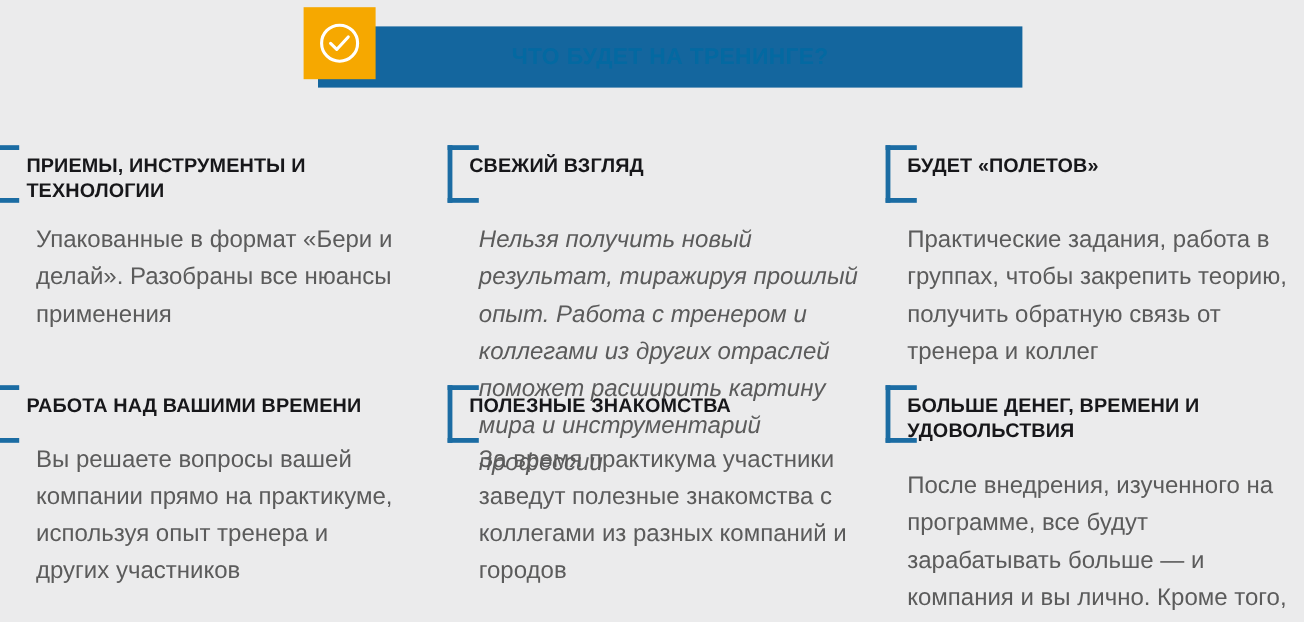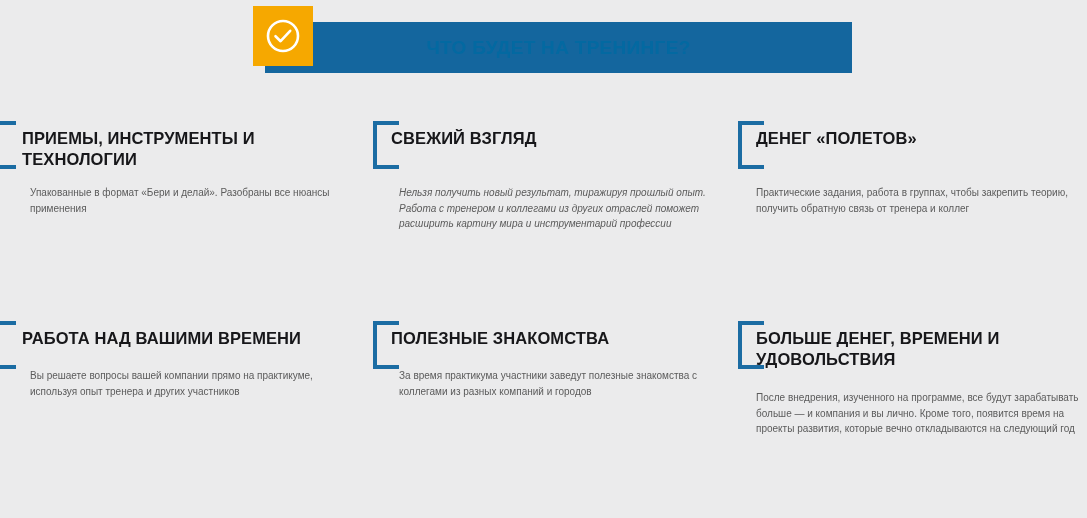--- a/index.html
+++ b/index.html
@@ -113,21 +113,21 @@
     letter-spacing: 0.1px;
   }
   .card-c0 .card-heading { left: 22px; width: 320px; }
   .card-c2 .card-heading { width: 330px; }
 
   .card-body {
     position: absolute;
     left: 34px;
     width: 318px;
     margin: 0;
-    font-size: 10px;
+    font-size: 20px;
     color: #5b5b5b;
     line-height: 1.55;
   }
   .card-c0 .card-body { left: 30px; width: 310px; }
   .card-c2 .card-body { left: 26px; width: 330px; }
 
   .row-1 .card-c0 .card-body { top: 79px; }
   .row-1 .card-c1 .card-body { top: 79px; font-style: italic; }
   .row-1 .card-c2 .card-body { top: 79px; }
   .row-2 .card-c0 .card-body { top: 62px; }
@@ -159,21 +159,21 @@
     </div>
 
     <div class="card card-c1">
       <div class="bracket"></div>
       <h3 class="card-heading">СВЕЖИЙ ВЗГЛЯД</h3>
       <p class="card-body">Нельзя получить новый результат, тиражируя прошлый опыт. Работа с тренером и коллегами из других отраслей поможет расширить картину мира и инструментарий профессии</p>
     </div>
 
     <div class="card card-c2">
       <div class="bracket"></div>
-      <h3 class="card-heading">ДЕНЕГ «ПОЛЕТОВ»</h3>
+      <h3 class="card-heading">БУДЕТ «ПОЛЕТОВ»</h3>
       <p class="card-body">Практические задания, работа в группах, чтобы закрепить теорию, получить обратную связь от тренера и коллег</p>
     </div>
 
   </div>
 
   <div class="row row-2">
 
     <div class="card card-c0">
       <div class="bracket"></div>
       <h3 class="card-heading">РАБОТА НАД ВАШИМИ ВРЕМЕНИ</h3>

